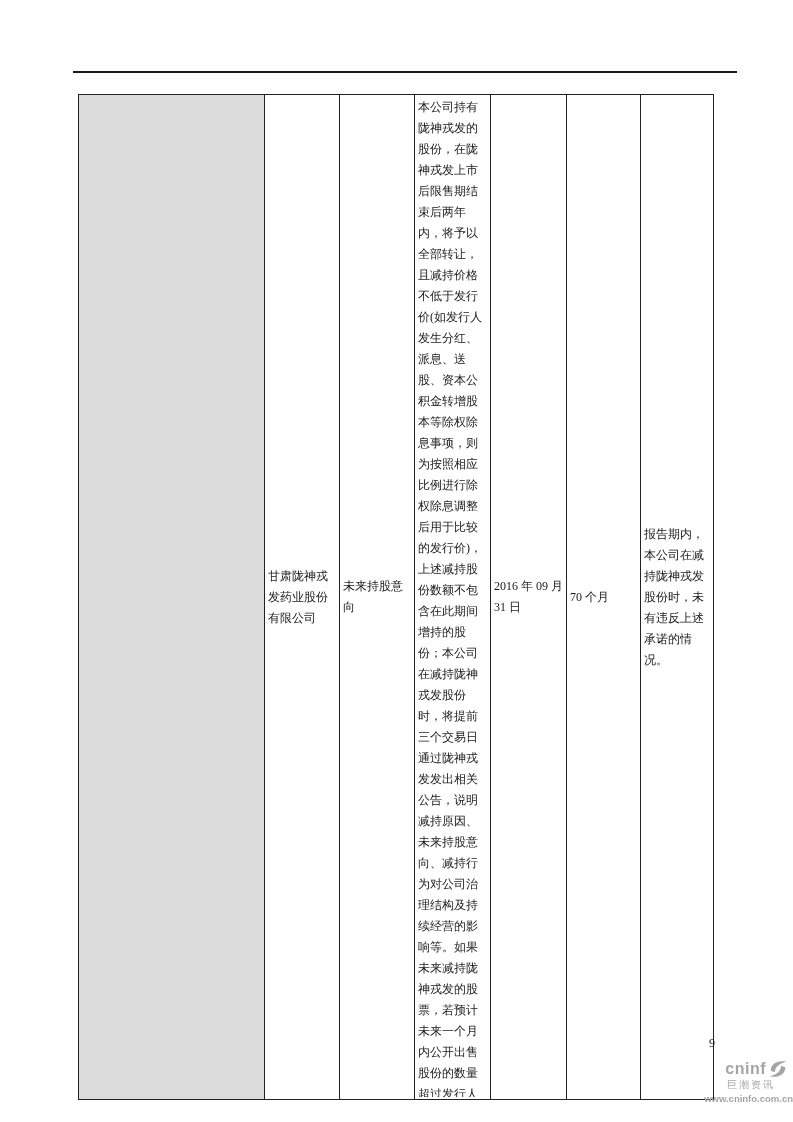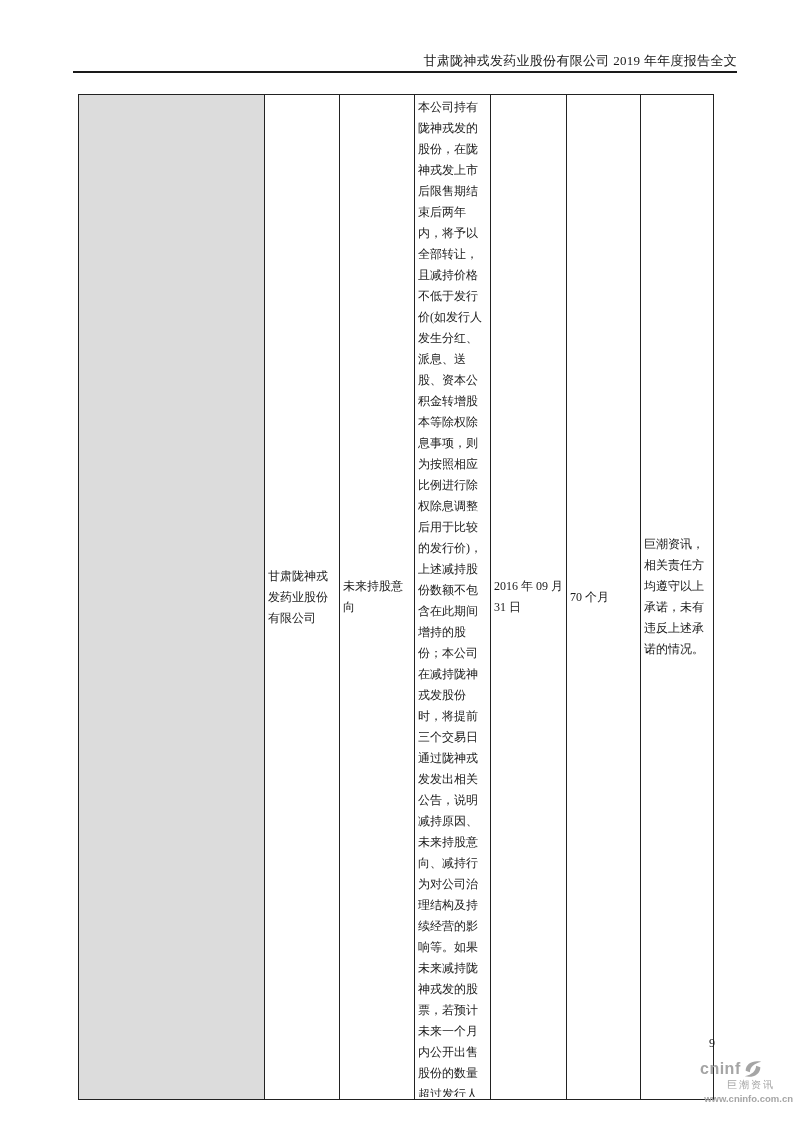--- a/index.html
+++ b/index.html
@@ -72,21 +72,21 @@
     top: 1058px;
     left: 700px;
     width: 93px;
     font-family: "Liberation Sans", sans-serif;
     text-align: center;
     z-index: 2;
   }
   .cninfo-top {
     display: flex;
     align-items: center;
-    justify-content: flex-start;
+    justify-content: flex-end;
     gap: 1px;
     padding-right: 4px;
   }
   .cninfo-brand {
     font-weight: bold;
     font-size: 16px;
     letter-spacing: 0.5px;
   }
   .cninfo-sub {
     font-size: 10px;
@@ -101,21 +101,20 @@
     text-align: right;
     margin-top: 1px;
     font-weight: bold;
   }
 </style>
 </head>
 <body>
 
 <div class="page">
 
-  <div class="doc-header">甘肃陇神戎发药业股份有限公司 2019 年年度报告全文</div>
   <div class="header-rule"></div>
 
   <table class="commitment-table">
     <colgroup>
       <col style="width:186px">
       <col style="width:75px">
       <col style="width:75px">
       <col style="width:76px">
       <col style="width:76px">
       <col style="width:74px">
@@ -124,21 +123,21 @@
     <tbody>
         <tr>
       <td class="cell-shaded" id="shaded-cell" style="background: rgb(220, 220, 220);"></td>
       <td>甘肃陇神戎发药业股份有限公司</td>
       <td>未来持股意向</td>
       <td class="cell-content">
         <div class="long-text">本公司持有陇神戎发的股份，在陇神戎发上市后限售期结束后两年内，将予以全部转让，且减持价格不低于发行价(如发行人发生分红、派息、送股、资本公积金转增股本等除权除息事项，则为按照相应比例进行除权除息调整后用于比较的发行价)，上述减持股份数额不包含在此期间增持的股份；本公司在减持陇神戎发股份时，将提前三个交易日通过陇神戎发发出相关公告，说明减持原因、未来持股意向、减持行为对公司治理结构及持续经营的影响等。如果未来减持陇神戎发的股票，若预计未来一个月内公开出售股份的数量超过发行人总股本1%，将通过大宗交易系统进行减持。</div>
       </td>
       <td class="cell-date">2016 年 09 月 31 日</td>
       <td>70 个月</td>
-      <td>巨潮资讯，相关责任方均遵守以上承诺，未有违反上述承诺的情况。</td>
+      <td>报告期内，本公司在减持陇神戎发股份时，未有违反上述承诺的情况。</td>
     </tr>
   </tbody>
     </table>
 
   <div class="page-number">9</div>
 
   <div class="cninfo-mark" id="cninfo-mark" style="color: rgb(165, 165, 165);">
     <div class="cninfo-top">
       <span class="cninfo-brand">cninf</span>
       <span>

